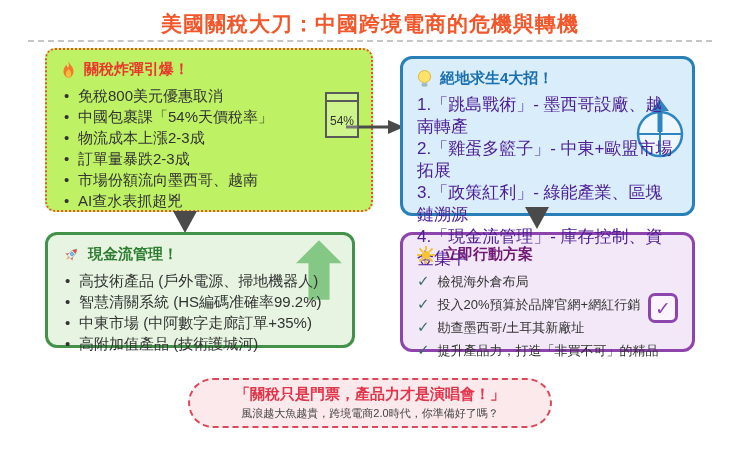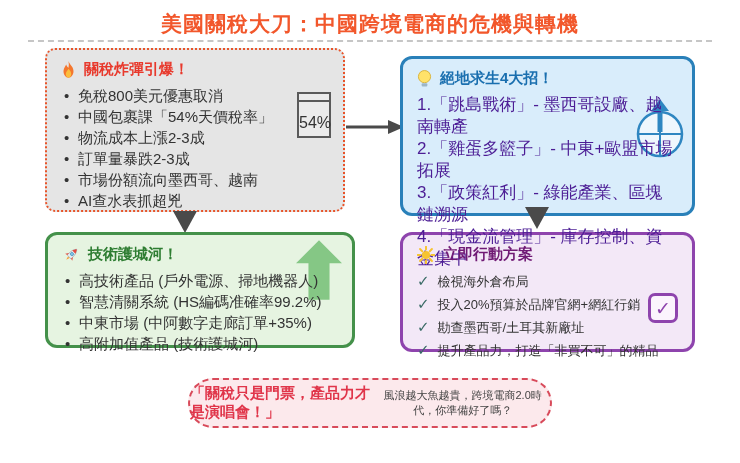--- a/index.html
+++ b/index.html
@@ -5,22 +5,22 @@
   * { margin:0; padding:0; box-sizing:border-box; }
   html,body { background:#ffffff; }
   body { font-family:"Liberation Sans","DejaVu Sans",sans-serif; }
   .canvas { position:relative; width:740px; height:463px; background:#ffffff; overflow:hidden; }
 
   .page-title { position:absolute; top:10px; left:0; width:100%; text-align:center;
     font-size:21px; font-weight:bold; color:#F2572B; letter-spacing:1px; }
   .divider { position:absolute; top:40px; left:28px; right:28px; border-top:2px dashed #C6C6C6; }
 
   .box { position:absolute; border-radius:12px; padding:10px 14px; }
-  .box-crisis { left:45px; top:48px; width:300px; height:164px;
-    background:#e5e5e5; border:2px dotted #E8542A; border-radius:10px; }
+  .box-crisis { left:45px; top:48px; width:328px; height:164px;
+    background:#bef264; border:2px dotted #E8542A; border-radius:10px; }
   .box-survival { left:400px; top:56px; width:295px; height:160px;
     background:#D9EDFB; border:3px solid #2980B9; }
   .box-opportunity { left:45px; top:232px; width:310px; height:116px;
     background:#E6F4E1; border:3px solid #44914A; }
   .box-action { left:400px; top:232px; width:295px; height:120px;
     background:#F3E8F7; border:3px solid #8E44AD; }
 
   .box-head { display:flex; align-items:center; gap:8px; font-size:15px; font-weight:bold; margin-bottom:6px; position:relative; z-index:2; }
   .box-crisis .box-head { color:#E8392C; }
   .box-survival .box-head { color:#1A6FAF; }
@@ -30,40 +30,40 @@
 
   .b-item { position:relative; padding-left:17px; line-height:21px; font-size:15px; color:#333; z-index:1; }
   .b-item::before { content:"•"; position:absolute; left:3px; color:#333; }
   .n-item { line-height:22px; font-size:17px; color:#4c1d95; position:relative; z-index:1; }
   .c-item { display:flex; align-items:baseline; gap:8px; line-height:22px; font-size:13px; color:#333; }
   .check { color:#3A6B66; font-weight:bold; font-size:15px; flex:0 0 auto; }
 
   .package { position:absolute; right:12px; top:42px; width:34px; height:46px;
     border:2px solid #5A5A5A; background:rgba(255,255,255,0.25); z-index:1; }
   .package-top { height:8px; border-bottom:2px solid #5A5A5A; }
-  .package-label { font-size:16px; color:#333; text-align:center; margin-top:12px; }
+  .package-label { font-size:12px; color:#333; text-align:center; margin-top:12px; }
 
   .globe-icon { position:absolute; right:2px; top:40px; z-index:0; }
 
   .flow-right { position:absolute; left:346px; top:117px; }
   .down-arrow { position:absolute; width:0; height:0;
     border-left:12px solid transparent; border-right:12px solid transparent;
     border-top:22px solid #4A4A4A; }
   .down-arrow-1 { left:173px; top:211px; }
   .down-arrow-2 { left:525px; top:207px; }
 
   .growth-arrow { position:absolute; right:10px; top:5px; }
 
   .checkbox { position:absolute; right:14px; top:58px; width:30px; height:30px;
     border:3px solid #8E44AD; border-radius:7px; display:flex; align-items:center;
     justify-content:center; color:#8E44AD; font-size:19px; font-weight:bold; background:#FBF4FD; }
 
   .quote-box { position:absolute; left:188px; top:378px; width:364px; height:50px;
     background:#FCE9EC; border:2px dashed #D84A5A; border-radius:26px;
-    display:flex; flex-direction:row; align-items:center; justify-content:center; gap:2px; }
+    display:flex; flex-direction:column; align-items:center; justify-content:center; gap:2px; }
   .quote-main { font-size:15px; font-weight:bold; color:#E0354A; }
   .quote-sub { font-size:11px; color:#444;text-align:center; }
 </style>
 </head>
 <body>
 
 <div class="canvas">
 
   <div class="page-title">美國關稅大刀：中國跨境電商的危機與轉機</div>
   <div class="divider"></div>
@@ -136,21 +136,21 @@
           <g transform="rotate(45 10 10)">
             <path d="M10 1C12.5 3.5 13 7 13 10L13 13H7L7 10C7 7 7.5 3.5 10 1Z" fill="#E8EEF2" stroke="#9AA7B0" stroke-width="0.8"></path>
             <path d="M10 1C11.2 2.2 12 4 12.4 5.5H7.6C8 4 8.8 2.2 10 1Z" fill="#E34A3F"></path>
             <circle cx="10" cy="8.5" r="1.8" fill="#7FC4E8" stroke="#4A90B8" stroke-width="0.7"></circle>
             <path d="M7 10L4.5 13.5L7 13Z" fill="#E34A3F"></path>
             <path d="M13 10L15.5 13.5L13 13Z" fill="#E34A3F"></path>
             <path d="M8.7 13.5H11.3L10 17.5Z" fill="#F6A23C"></path>
           </g>
         </svg>
       </span>
-      <span>技術護城河！</span>
+      <span>現金流管理！</span>
     </div>
     <div>
       <div class="b-item">高技術產品 (戶外電源、掃地機器人)</div>
       <div class="b-item">智慧清關系統 (HS編碼准確率99.2%)</div>
       <div class="b-item">中東市場 (中阿數字走廊訂單+35%)</div>
       <div class="b-item">高附加值產品 (技術護城河)</div>
     </div>
     <div class="growth-arrow">
       <svg width="46" height="60" viewBox="0 0 48 62">
         <polygon points="24,0 48,24 35,24 35,62 13,62 13,24 0,24" fill="#85C785"></polygon>

